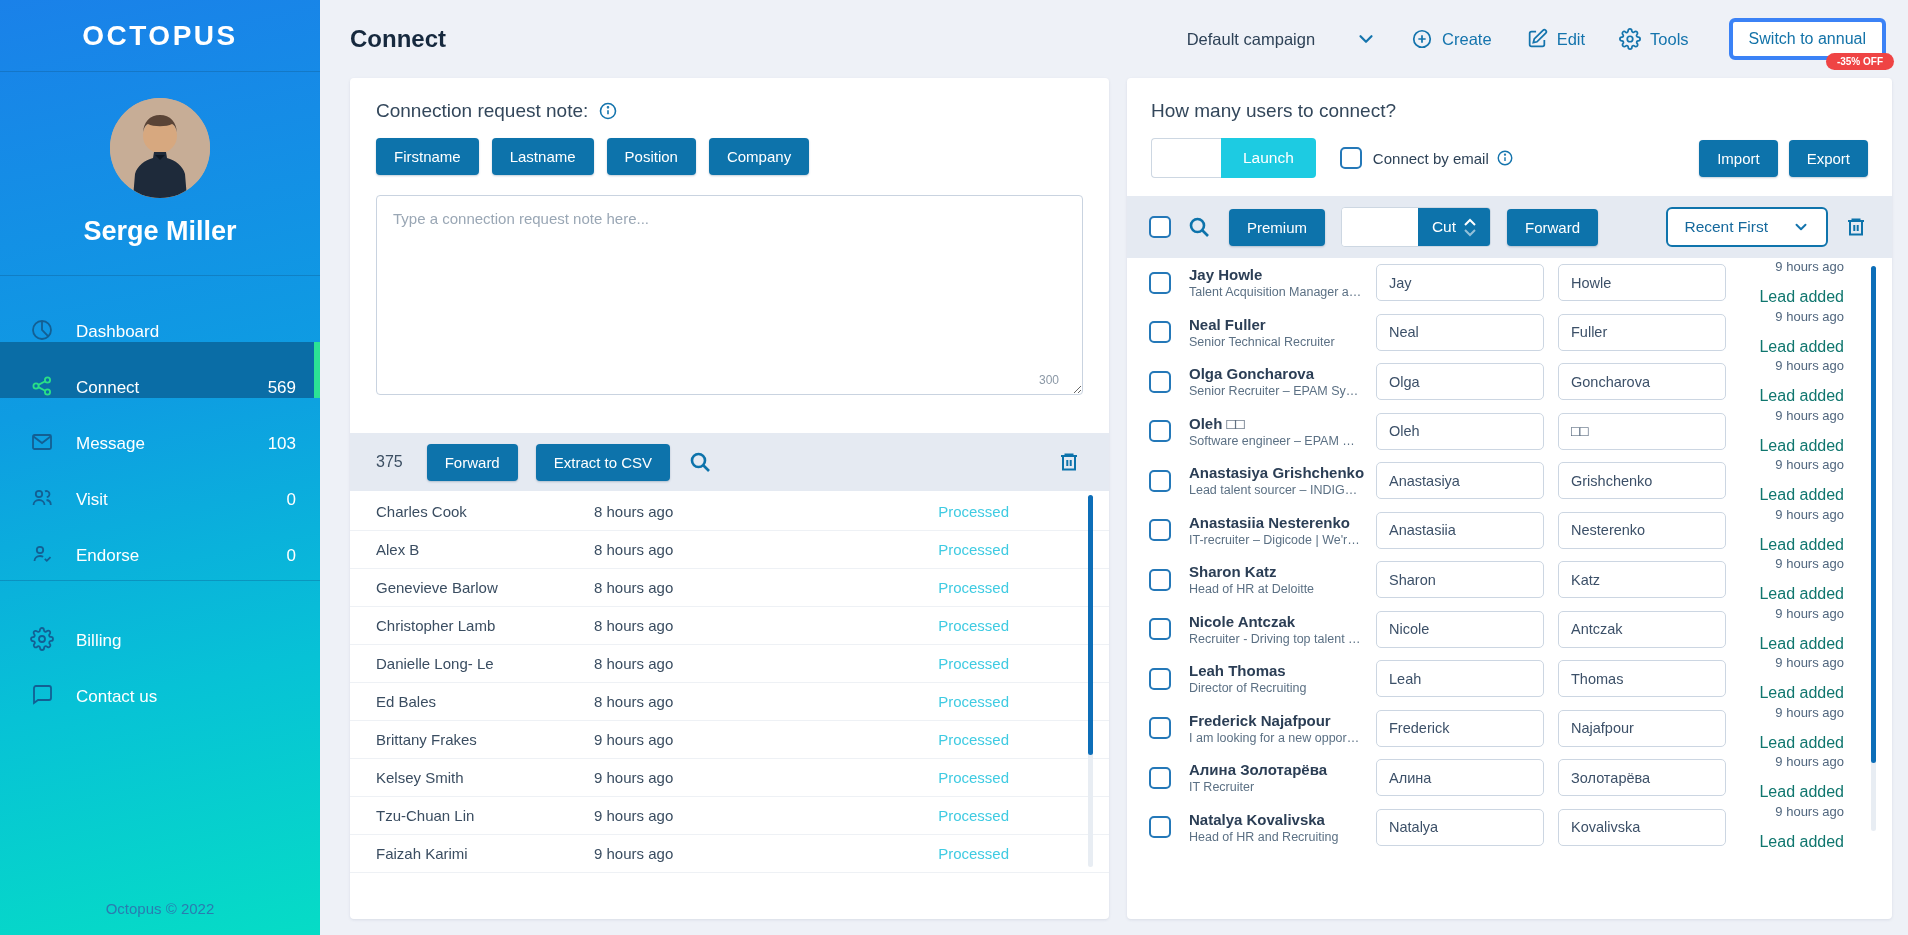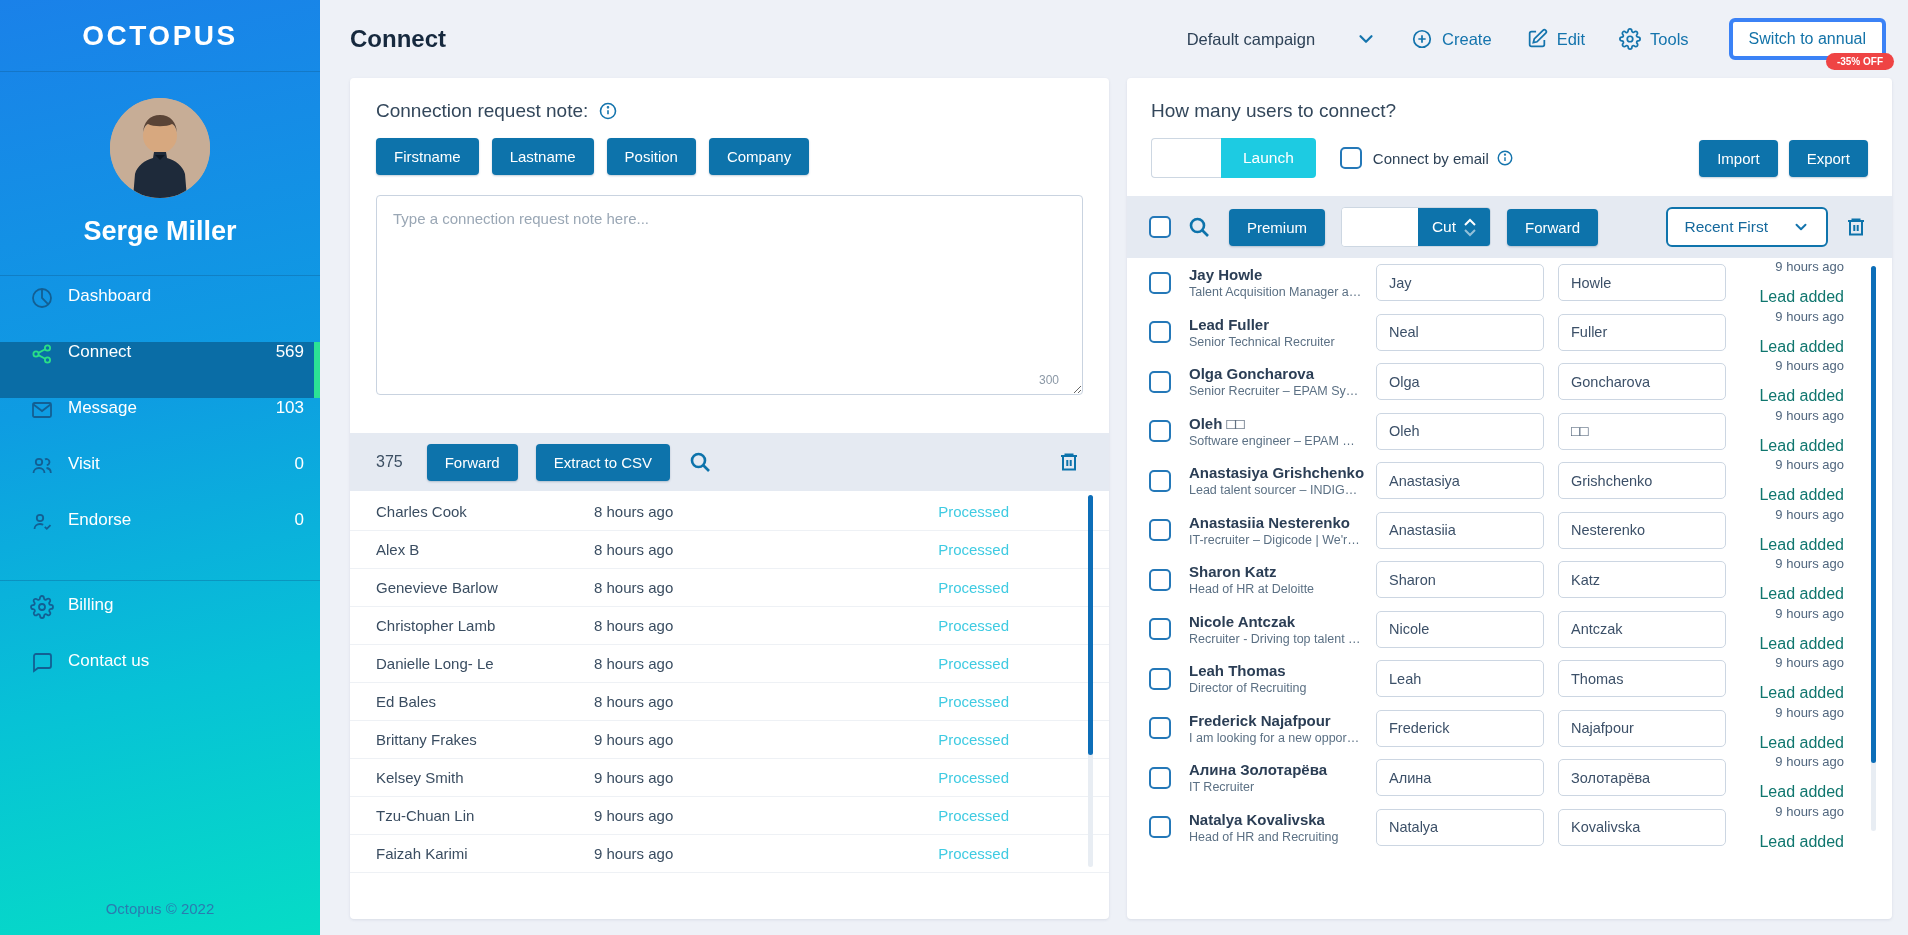--- a/index.html
+++ b/index.html
@@ -15,21 +15,21 @@
     display:flex; flex-direction:column; color:#fff;
   }
   .logo { height:72px; display:flex; align-items:center; justify-content:center;
     font-size:28px; font-weight:700; letter-spacing:2.5px;
     border-bottom:1px solid rgba(15,90,140,.35); }
   .profile { padding:26px 0 28px; display:flex; flex-direction:column; align-items:center; gap:18px;
     border-bottom:1px solid rgba(15,90,140,.35); }
   .avatar { width:100px; height:100px; border-radius:50%; overflow:hidden; background:#c7ad96; }
   .user-name { font-size:27px; font-weight:700; }
   nav.primary { padding-top:10px; }
-  .nav-item { height:56px; display:flex; align-items:flex-start; gap:14px; padding:0 16px 0 30px;
+  .nav-item { height:56px; display:flex; align-items:flex-end; gap:22px; padding:0 24px 0 30px;
     font-size:17px; cursor:pointer; position:relative; }
   .nav-item .nicon { width:24px; height:24px; color:#135f93; flex:0 0 24px; }
   .nav-item .count { margin-left:auto; font-size:17px; }
   .nav-item.active { background:#0a6da6; }
   .nav-item.active::after { content:""; position:absolute; right:0; top:0; bottom:0; width:6px; background:#2ce295; }
   .nav-item.active .nicon { color:#2adf87; }
   .nav-sep { border-top:1px solid rgba(15,90,140,.35); margin-top:14px; padding-top:14px; }
   .sidebar-footer { margin-top:auto; text-align:center; padding-bottom:18px;
     color:#2a7cb0; font-size:15px; }
   
@@ -439,21 +439,21 @@
     <input class="uinput" value="Howle" style="">
     <span class="ucol-time">
       <span class="utime" style="display:block">9 hours ago</span>
       <span class="ubadge" style="display:block">Lead added</span>
     </span>
   </div>
 
   <div class="urow">
     <span class="checkbox"></span>
     <span class="ucol-name">
-      <span class="uname">Lead Fuller</span>
+      <span class="uname">Neal Fuller</span>
       <span class="usub" style="display:block">Senior Technical Recruiter</span>
     </span>
     <input class="uinput" value="Neal" style="">
     <input class="uinput" value="Fuller" style="">
     <span class="ucol-time">
       <span class="utime" style="display:block">9 hours ago</span>
       <span class="ubadge" style="display:block">Lead added</span>
     </span>
   </div>
 

